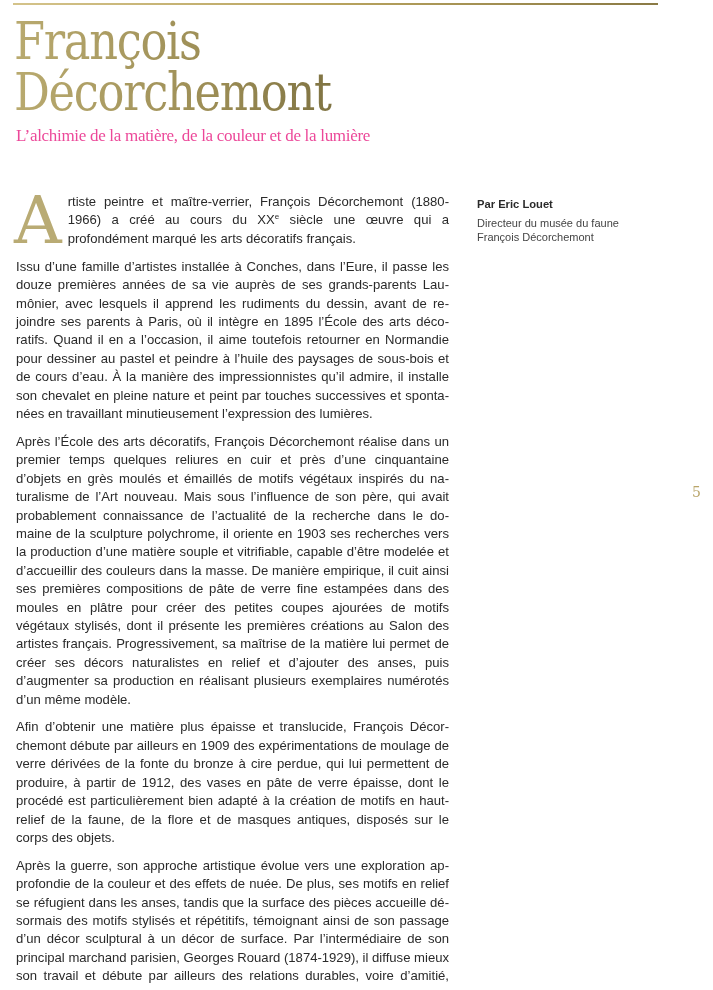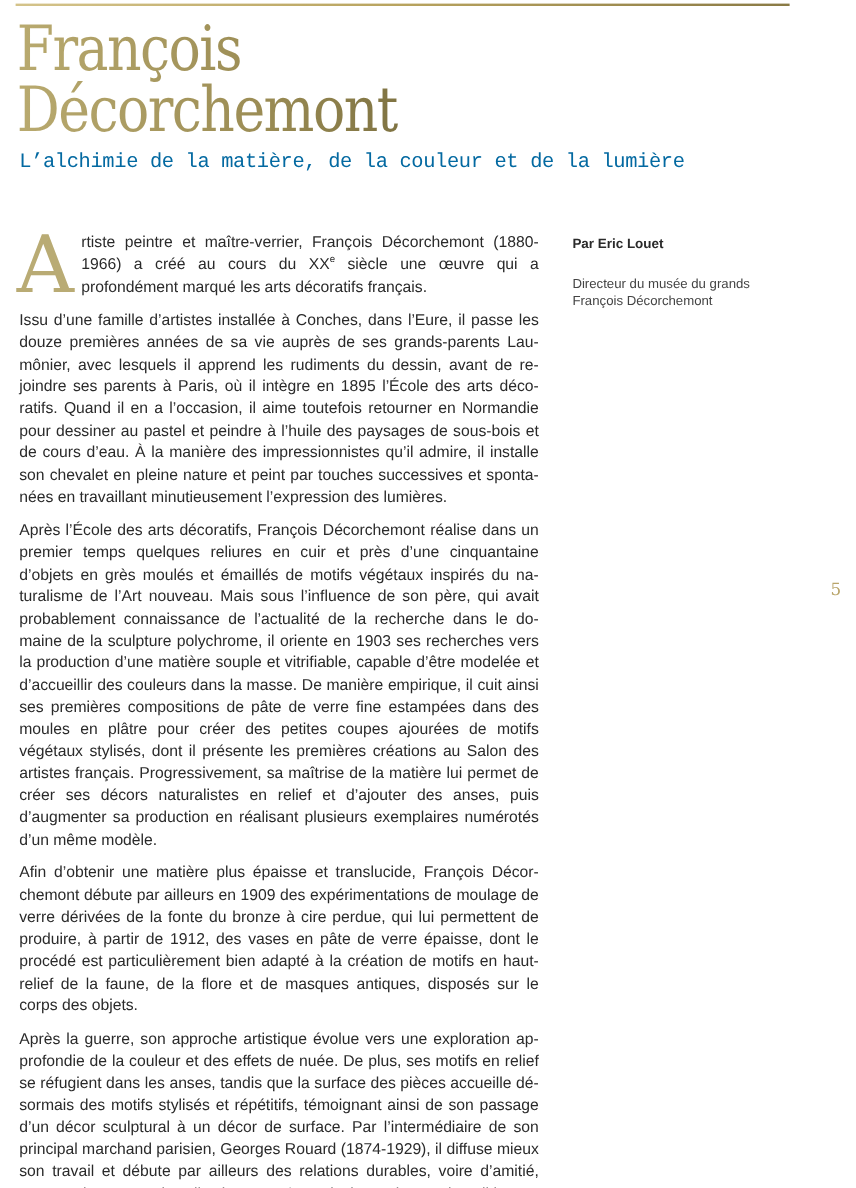--- a/index.html
+++ b/index.html
@@ -38,23 +38,23 @@
       width: 420px;
       transform: scaleX(0.86);
       transform-origin: left top;
       white-space: nowrap;
     }
     .title span { display: block; }
     .subtitle {
       position: absolute;
       left: 16px;
       top: 126px;
-      font-family: Liberation Mono, monospace;
+      font-family: Liberation Serif, serif;
       font-size: 17px;
-      color: #0369a1;
+      color: #ec4899;
       letter-spacing: -0.3px;
       white-space: nowrap;
     }
     .main-col {
       position: absolute;
       left: 16px;
       top: 193px;
       width: 433px;
       font-family: "Liberation Sans", sans-serif;
       font-size: 13.1px;
@@ -84,21 +84,21 @@
       position: absolute;
       left: 477px;
       top: 198px;
       width: 180px;
       font-family: "Liberation Sans", sans-serif;
     }
     .author {
       font-weight: bold;
       font-size: 11.2px;
       color: #2a2a2a;
-      margin-bottom: 20px;
+      margin-bottom: 6px;
     }
     .role {
       font-size: 11px;
       line-height: 14px;
       color: #444;
     }
     .page-number {
       position: absolute;
       left: 692px;
       top: 484px;
@@ -124,17 +124,17 @@
     <span class="dropcap">A</span><span>rtiste peintre et maître-verrier, François Décorchemont (1880-1966) a créé au cours du XX</span><span class="sup">e</span><span> siècle une œuvre qui a profondément marqué les arts décoratifs français.</span>
   </p>
   <p>Issu d’une famille d’artistes installée à Conches, dans l’Eure, il passe les douze premières années de sa vie auprès de ses grands-parents Lau­mônier, avec lesquels il apprend les rudiments du dessin, avant de re­joindre ses parents à Paris, où il intègre en 1895 l’École des arts déco­ratifs. Quand il en a l’occasion, il aime toutefois retourner en Normandie pour dessiner au pastel et peindre à l’huile des paysages de sous-bois et de cours d’eau. À la manière des impressionnistes qu’il admire, il installe son chevalet en pleine nature et peint par touches successives et sponta­nées en travaillant minutieusement l’expression des lumières.</p>
   <p>Après l’École des arts décoratifs, François Décorchemont réalise dans un premier temps quelques reliures en cuir et près d’une cinquantaine d’objets en grès moulés et émaillés de motifs végétaux inspirés du na­turalisme de l’Art nouveau. Mais sous l’influence de son père, qui avait probablement connaissance de l’actualité de la recherche dans le do­maine de la sculpture polychrome, il oriente en 1903 ses recherches vers la production d’une matière souple et vitrifiable, capable d’être modelée et d’accueillir des couleurs dans la masse. De manière empirique, il cuit ainsi ses premières compositions de pâte de verre fine estampées dans des moules en plâtre pour créer des petites coupes ajourées de motifs végétaux stylisés, dont il présente les premières créations au Salon des artistes français. Progressivement, sa maîtrise de la matière lui permet de créer ses décors naturalistes en relief et d’ajouter des anses, puis d’augmenter sa production en réalisant plusieurs exemplaires numéro­tés d’un même modèle.</p>
   <p>Afin d’obtenir une matière plus épaisse et translucide, François Décor­chemont débute par ailleurs en 1909 des expérimentations de moulage de verre dérivées de la fonte du bronze à cire perdue, qui lui permettent de produire, à partir de 1912, des vases en pâte de verre épaisse, dont le procédé est particulièrement bien adapté à la création de motifs en haut-relief de la faune, de la flore et de masques antiques, disposés sur le corps des objets.</p>
   <p>Après la guerre, son approche artistique évolue vers une exploration ap­profondie de la couleur et des effets de nuée. De plus, ses motifs en relief se réfugient dans les anses, tandis que la surface des pièces accueille dé­sormais des motifs stylisés et répétitifs, témoignant ainsi de son passage d’un décor sculptural à un décor de surface. Par l’intermédiaire de son principal marchand parisien, Georges Rouard (1874-1929), il diffuse mieux son travail et débute par ailleurs des relations durables, voire d’amitié, avec quelques grands collectionneurs français, issus du monde politique</p>
 </div>
 
 <aside class="sidebar">
   <div class="author">Par Eric Louet</div>
-  <div class="role">Directeur du musée du grands</div>
+  <div class="role">Directeur du musée du faune</div>
   <div class="role">François Décorchemont</div>
 </aside>
 
 <div class="page-number">5</div>
 
 </body></html>

